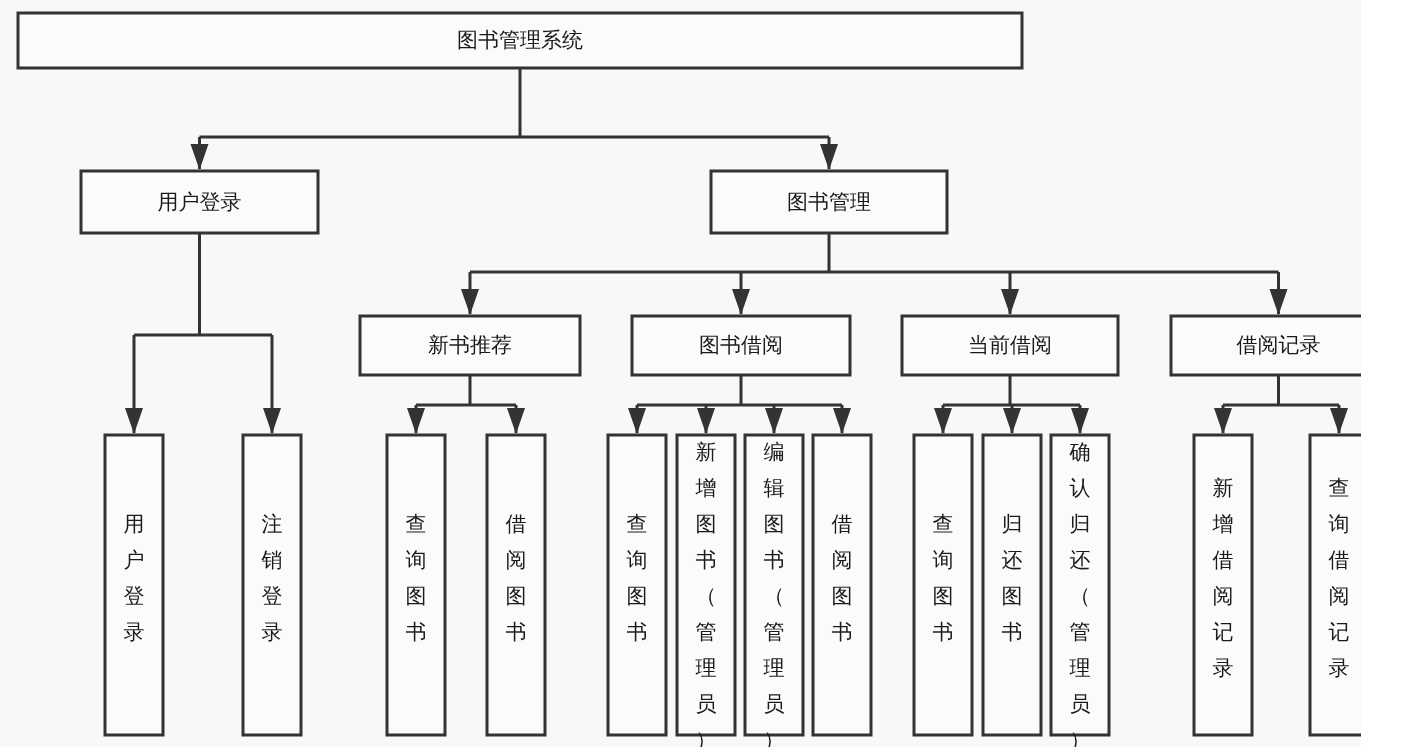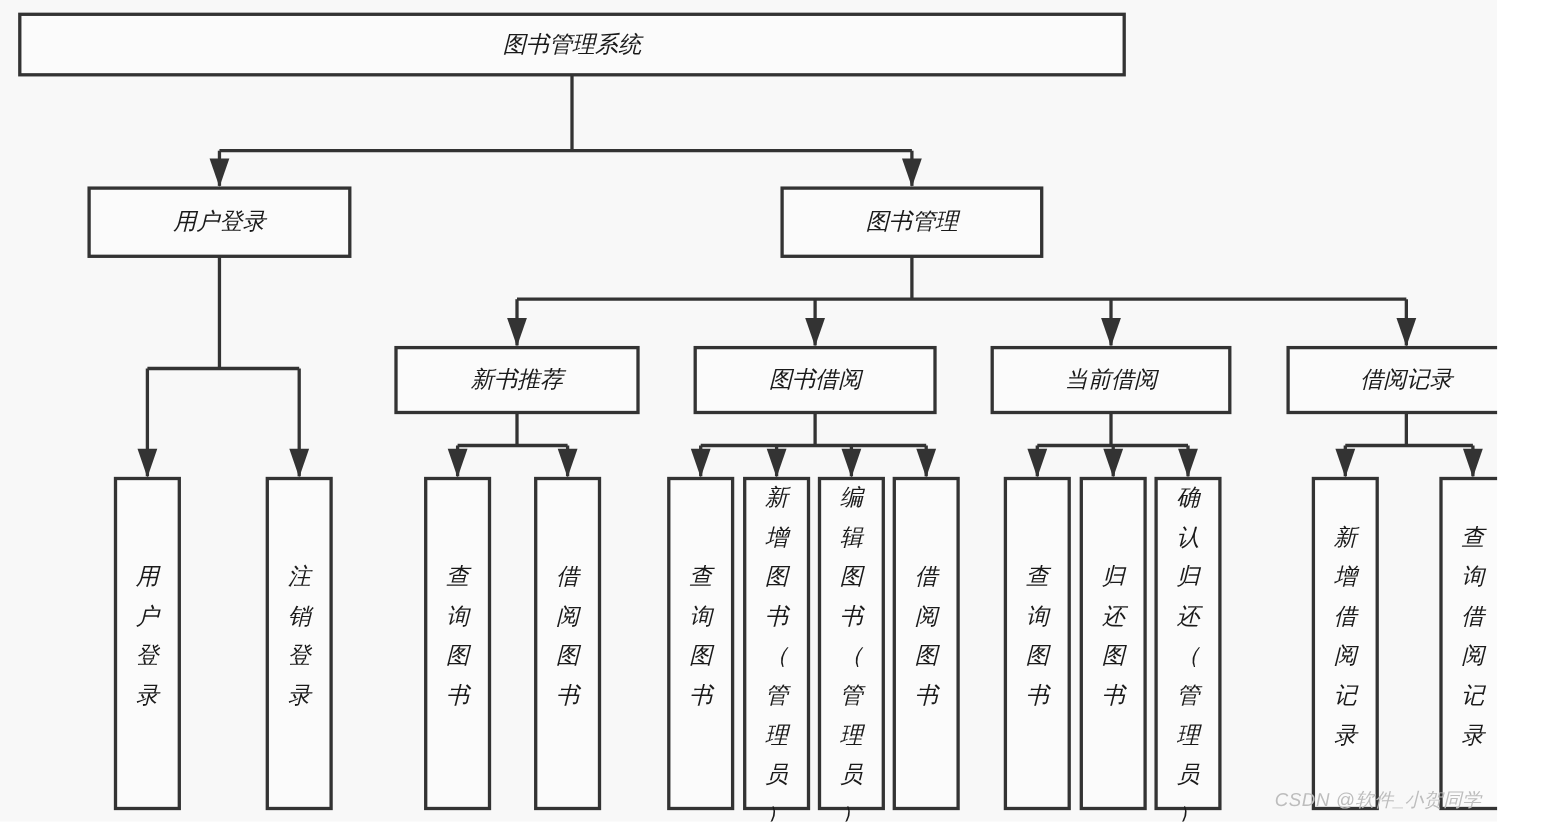--- a/index.html
+++ b/index.html
@@ -9,21 +9,20 @@
   }
   body {
     font-family: "Liberation Sans", "DejaVu Sans", sans-serif;
   }
   #diagram-root {
     position: relative;
     width: 1361px;
     height: 747px;
     background: #f8f8f8;
     overflow: hidden;
-    font-style: italic;
   }
   svg.diagram-canvas {
     position: absolute;
     left: 0;
     top: 0;
     width: 1405px;
     height: 747px;
   }
   .node-box {
     fill: #fbfbfb;
@@ -198,14 +197,13 @@
         <g>
           <rect x="1194" y="435" width="58" height="300" class="node-box"></rect>
           <text x="1223" y="0" class="node-label-v"><tspan x="1223" y="495">新</tspan><tspan x="1223" y="531">增</tspan><tspan x="1223" y="567">借</tspan><tspan x="1223" y="603">阅</tspan><tspan x="1223" y="639">记</tspan><tspan x="1223" y="675">录</tspan></text>
         </g>
         <g>
           <rect x="1310" y="435" width="58" height="300" class="node-box"></rect>
           <text x="1339" y="0" class="node-label-v"><tspan x="1339" y="495">查</tspan><tspan x="1339" y="531">询</tspan><tspan x="1339" y="567">借</tspan><tspan x="1339" y="603">阅</tspan><tspan x="1339" y="639">记</tspan><tspan x="1339" y="675">录</tspan></text>
         </g>
       </g>
   </svg>
-  <div class="watermark">CSDN @软件_小贺同学</div>
 </div>
 
 </body></html>

